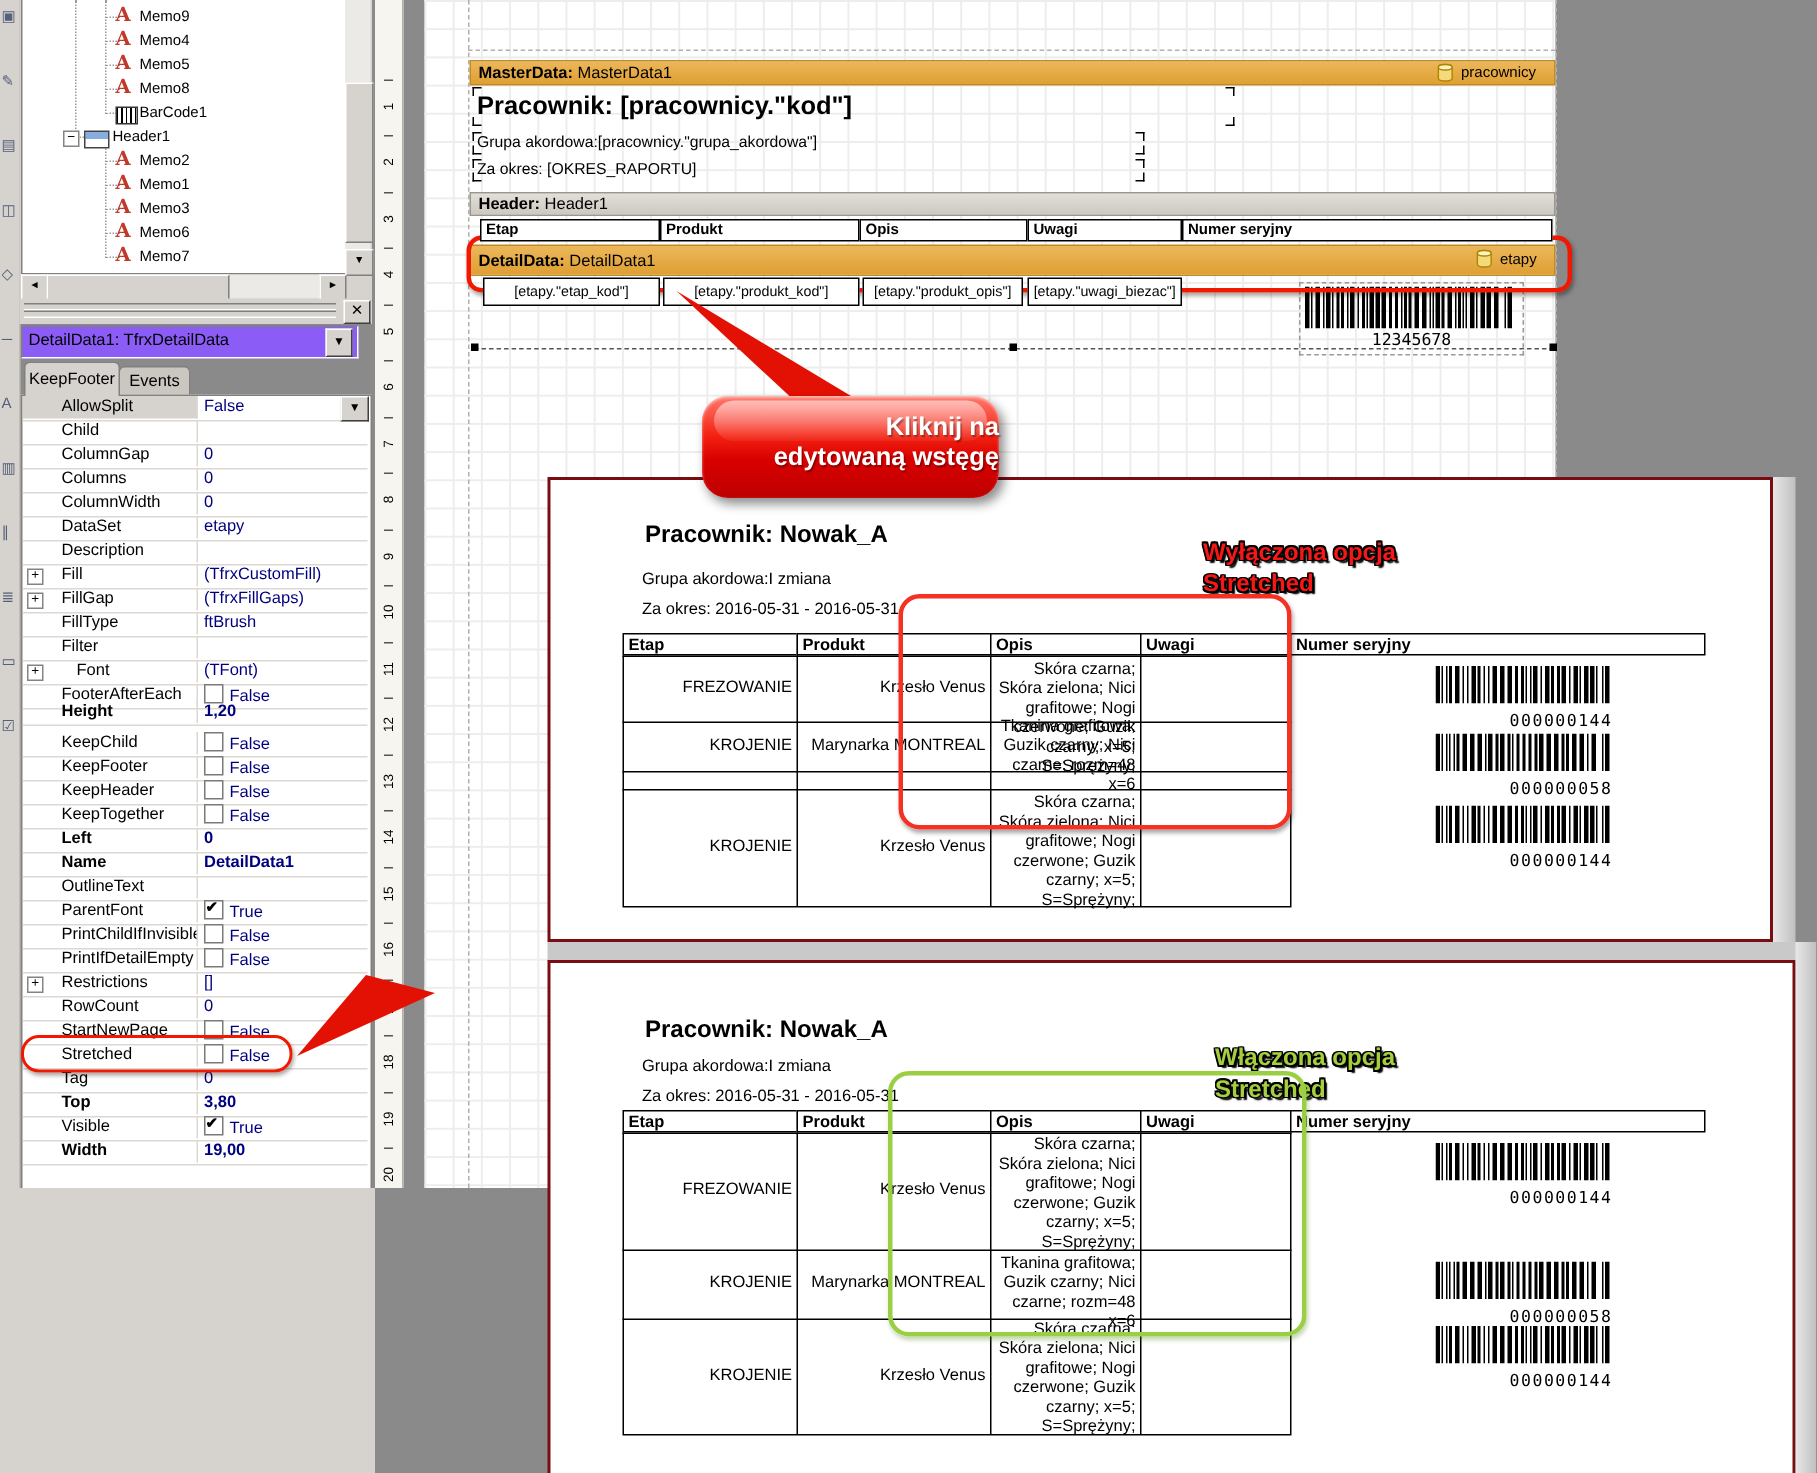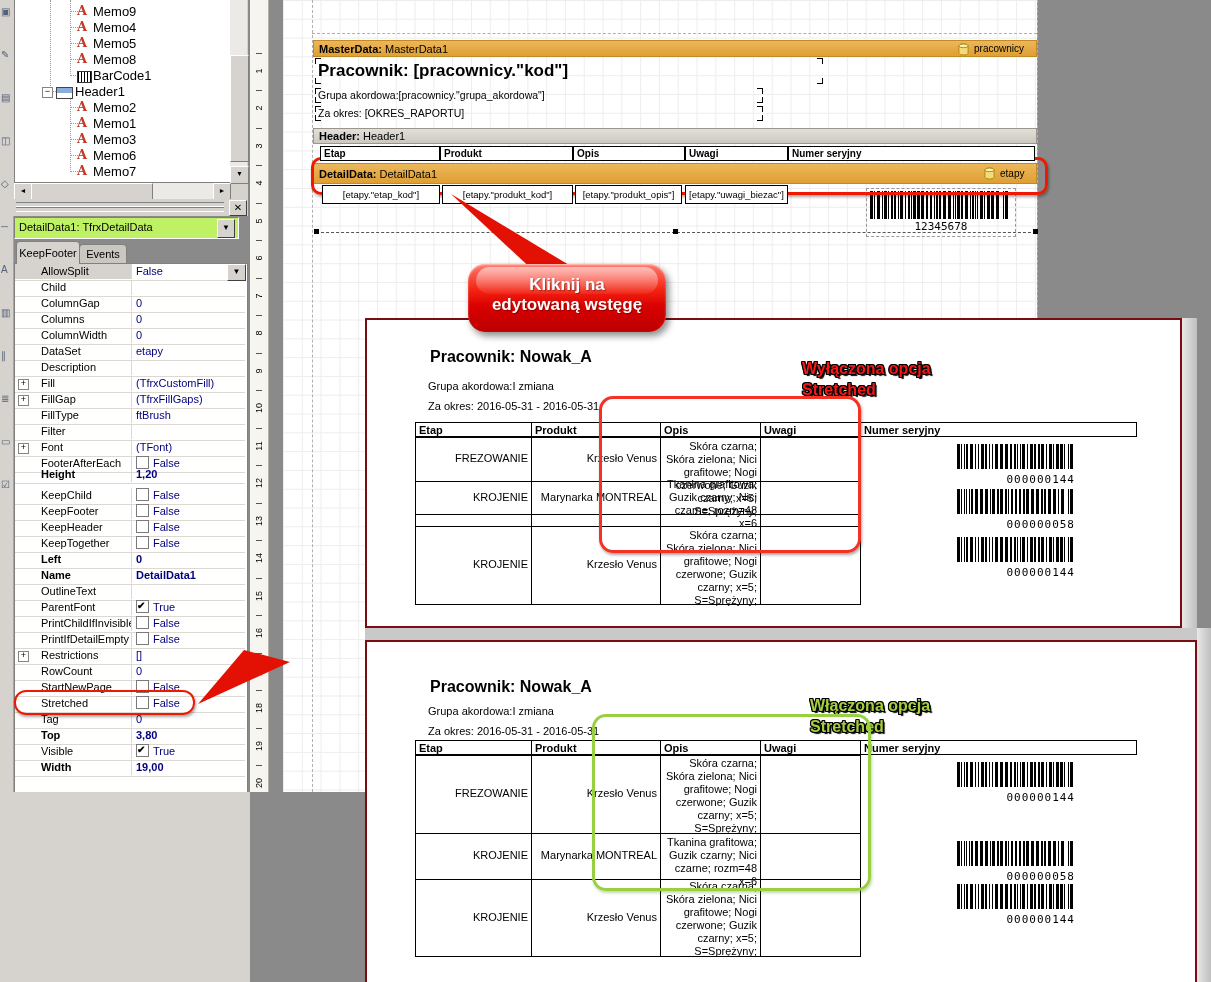--- a/index.html
+++ b/index.html
@@ -6,32 +6,32 @@
 #root{position:relative;width:1211px;height:982px;overflow:hidden;background:#8a8a8a;
   font-family:"Liberation Sans",sans-serif;-webkit-font-smoothing:none;}
 .abs{position:absolute;}
 .nosel{user-select:none;}
 
 #lt{left:0;top:0;width:13px;height:792px;background:#d6d3ce;border-right:1px solid #a9a59d;}
 .tico{position:absolute;left:1px;width:11px;height:12px;font-size:10px;line-height:12px;color:#55607a;overflow:hidden;}
 
 #treewrap{left:13px;top:0;width:235px;height:200px;background:#d6d3ce;}
 #tree{position:absolute;left:1px;top:0;width:216px;height:182px;background:#fff;border:1px solid #808080;border-top:none;overflow:hidden;}
-.titem{position:absolute;height:16px;font-size:13px;line-height:16px;color:#000;white-space:nowrap;}
+.titem{position:absolute;height:16px;font-size:10px;line-height:16px;color:#000;white-space:nowrap;}
 .memoA{position:absolute;font-family:"DejaVu Serif",serif;font-weight:bold;color:#c0392b;font-size:13px;line-height:14px;}
 .dotv{position:absolute;width:1px;border-left:1px dotted #9a9a9a;}
 .doth{position:absolute;height:1px;border-top:1px dotted #9a9a9a;}
 .expbox{position:absolute;width:9px;height:9px;background:#fff;border:1px solid #848484;font-size:9px;line-height:7px;text-align:center;color:#000;}
 .sb{background:#d6d3ce;border:1px solid;border-color:#fff #808080 #808080 #fff;}
 .sbt{background:#eceae6;}
 .arr{font-size:7px;color:#000;text-align:center;line-height:14px;}
 
 .groove{position:absolute;height:3px;border-top:1px solid #808080;border-bottom:1px solid #fff;}
 .btn3d{position:absolute;background:#d6d3ce;border:1px solid;border-color:#fff #404040 #404040 #fff;text-align:center;}
-#combo{left:14px;top:217px;width:219px;height:20px;background:#bef264;border:1px solid;border-color:#808080 #fff #fff #808080;font-size:11px;line-height:18px;padding-left:4px;color:#000;}
+#combo{left:14px;top:217px;width:219px;height:20px;background:#8b5cf6;border:1px solid;border-color:#808080 #fff #fff #808080;font-size:11px;line-height:18px;padding-left:4px;color:#000;}
 .tab{position:absolute;background:#d6d3ce;border:1px solid #808080;border-bottom:none;border-top-left-radius:4px;border-top-right-radius:4px;font-size:11px;text-align:center;}
 
 #grid{left:14px;top:263px;width:232px;height:529px;background:#fff;border:1px solid #808080;overflow:hidden;}
 .prow{position:absolute;left:0;width:230px;height:16px;border-bottom:1px solid #dcd8d2;font-size:11px;line-height:15px;}
 .pname{position:absolute;left:0;top:0;width:117px;height:15px;border-right:1px solid #dcd8d2;color:#000;padding-left:26px;box-sizing:border-box;overflow:hidden;white-space:nowrap;}
 .pval{position:absolute;left:118px;top:0;width:112px;height:15px;color:#00007f;padding-left:3px;overflow:hidden;white-space:nowrap;}
 .cbox{display:inline-block;width:11px;height:11px;border:1px solid #7a7a7a;background:#fff;vertical-align:-2px;margin-right:4px;position:relative;}
 .cbox b{position:absolute;left:0px;top:-3px;font-size:10px;color:#000;}
 .pexp{position:absolute;left:3px;top:3px;width:9px;height:9px;border:1px solid #848484;background:#fff;font-size:9px;line-height:7px;text-align:center;color:#000;}
 
@@ -66,21 +66,21 @@
 .pcell{position:absolute;background:#fff;border:1px solid #000;font-weight:bold;font-size:11px;line-height:14px;padding-left:3px;box-sizing:border-box;}
 .pline{position:absolute;background:#000;}
 .ptxt{position:absolute;font-size:11px;line-height:13px;color:#000;text-align:right;}
 .bcwrap{position:absolute;width:118px;text-align:right;}
 .bclabel{font-family:"DejaVu Sans Mono",monospace;font-size:11px;letter-spacing:1px;color:#000;}
 .annot{position:absolute;font-size:16px;font-weight:bold;line-height:21px;white-space:nowrap;
  text-shadow:-1px -1px 0 #000,0 -1px 0 #000,1px -1px 0 #000,-1px 0 0 #000,1px 0 0 #000,-1px 1px 0 #000,0 1px 0 #000,1px 1px 0 #000,2px 2px 1px #000;}
 
 .callout{position:absolute;border-radius:17px;background:linear-gradient(#ff7a6e,#f42312 38%,#d90000 62%,#bd0000);
  box-shadow:3px 4px 7px rgba(0,0,0,.45),inset 0 1px 2px rgba(255,255,255,.6);color:#fff;font-size:17px;font-weight:bold;
- text-align:center;text-shadow:1px 1px 1px rgba(0,0,0,.35);}
+ text-align:right;text-shadow:1px 1px 1px rgba(0,0,0,.35);}
 .callout:before{content:"";position:absolute;left:8px;right:8px;top:3px;height:40%;
  background:linear-gradient(rgba(255,255,255,.55),rgba(255,255,255,.05));border-radius:14px;}
 .callout div{position:relative;}
 #tails{left:0;top:0;width:1211px;height:982px;pointer-events:none;}
 </style>
 </head>
 <body>
 
 <div id="root" class="nosel">
 
@@ -336,21 +336,21 @@
       </div>
       <div class="prow" style="top: 144px;">
         <div class="pname">FillType</div>
         <div class="pval">ftBrush</div>
       </div>
       <div class="prow" style="top: 160px;">
         <div class="pname">Filter</div>
         <div class="pval"></div>
       </div>
       <div class="prow" style="top: 176px;">
-        <div class="pname" style="padding-left: 26px;">Font</div>
+        <div class="pname" style="padding-left: 36px;">Font</div>
         <div class="pexp">+</div>
         <div class="pval">(TFont)</div>
       </div>
       <div class="prow" style="top: 192px;">
         <div class="pname">FooterAfterEach</div>
         <div class="pval"><div class="cbox"></div><span>False</span></div>
       </div>
       <div class="prow" style="top: 203px;">
         <div class="pname" style="font-weight: bold;">Height</div>
         <div class="pval" style="font-weight: bold;">1,20</div>

